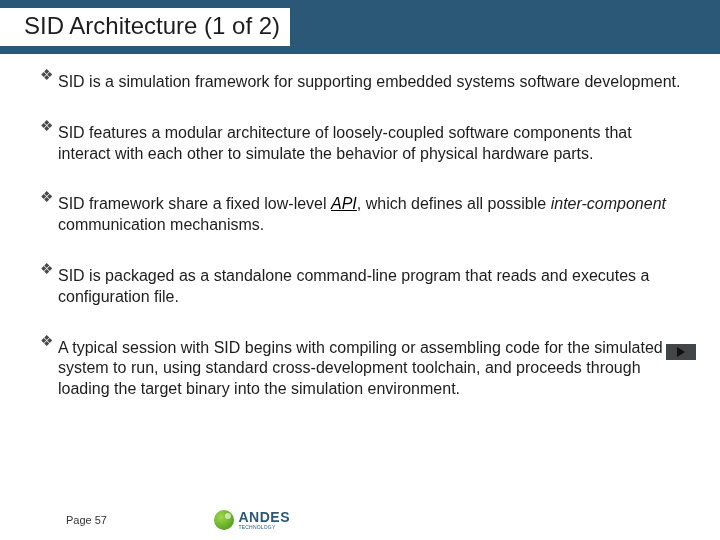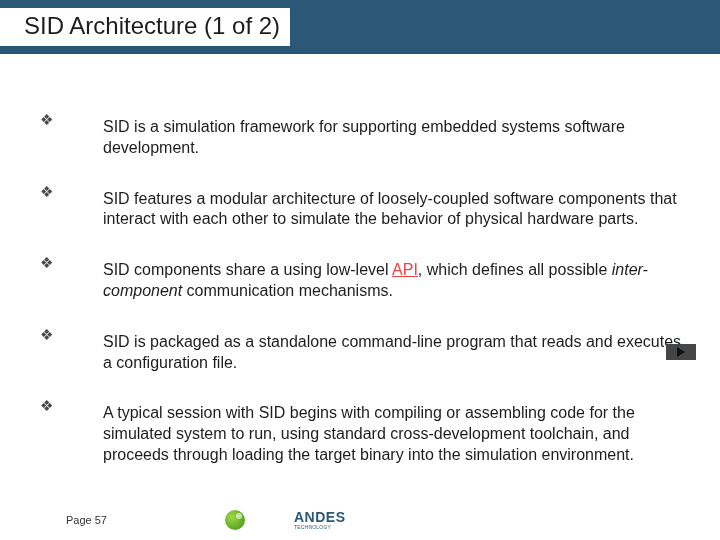--- a/index.html
+++ b/index.html
@@ -1,24 +1,24 @@
 <!DOCTYPE html>
 <html><head>
 <meta charset="utf-8">
 <style>
-  * { box-sizing: border-box; margin: 0; padding: 0; gap: 45px; }
+  * { box-sizing: border-box; margin: 0; padding: 0; }
   html, body { width: 720px; height: 540px; font-family: Arial, Helvetica, sans-serif; background: #fff; overflow: hidden; }
   .slide { width: 720px; height: 540px; position: relative; display: flex; flex-direction: column; }
   .title-bar { background: #2c5878; height: 54px; display: flex; align-items: center; padding-left: 24px; }
   .title-bar .title-text-wrap { background: #fff; color: #1d1d1d; font-size: 24px; padding: 4px 10px 6px 0; margin-left: -24px; padding-left: 24px; }
   .content { flex: 1; padding: 10px 34px 0 40px; }
   .bullet-item { display: flex; margin-bottom: 22px; font-size: 16px; line-height: 1.3; color: #1d1d1d; }
   .bullet-glyph { flex: 0 0 18px; color: #4a4a4a; font-size: 15px; line-height: 1.4; }
   .bullet-text { flex: 1; margin-top: 8px; }
-  .hl-red { color: #ef4444; }
+  .hl-red { color: #000000; font-style: italic; }
   .hl-italic { font-style: italic; }
   .hl-underline { text-decoration: underline; }
   .footer { position: absolute; left: 0; right: 0; bottom: 10px; display: flex; align-items: center; padding: 0 20px 0 40px; font-size: 11px; color: #333; }
   .footer .page { flex: 0 0 140px; padding-left: 26px; }
   .footer .conf { flex: 1; text-align: center; letter-spacing: 0.3px; }
   .footer .logo { flex: 0 0 110px; display: flex; justify-content: flex-end; align-items: flex-end; }
   .logo-mark { width: 20px; height: 20px; border-radius: 50%; background: radial-gradient(circle at 35% 35%, #9fd84c 0%, #5aa521 70%); position: relative; margin-right: 4px; }
   .logo-mark::after { content: ""; position: absolute; top: 3px; right: 3px; width: 6px; height: 6px; border-radius: 50%; background: rgba(255,255,255,.6); }
   .logo-text { font-size: 14px; font-weight: bold; color: #2c5878; letter-spacing: 0.5px; }
   .logo-sub { font-size: 5px; color: #2c5878; letter-spacing: 0.2px; margin-top: -1px; }
@@ -39,21 +39,21 @@
   <div class="bullet-item">
         <div class="bullet-glyph">❖</div>
         <div class="bullet-text"><span>SID is a simulation framework for supporting embedded systems software development.</span></div>
       </div>
       <div class="bullet-item">
         <div class="bullet-glyph">❖</div>
         <div class="bullet-text"><span>SID features a modular architecture of loosely-coupled software components that interact with each other to simulate the behavior of physical hardware parts.</span></div>
       </div>
       <div class="bullet-item">
         <div class="bullet-glyph">❖</div>
-        <div class="bullet-text"><span>SID components share a using low-level </span><span class="hl-red hl-underline">API</span><span>, which defines all possible <span class="hl-italic">inter-component</span> communication mechanisms.</span></div>
+        <div class="bullet-text"><span>SID framework share a fixed low-level </span><span class="hl-red hl-underline">API</span><span>, which defines all possible <span class="hl-italic">inter-component</span> communication mechanisms.</span></div>
       </div>
       <div class="bullet-item">
         <div class="bullet-glyph">❖</div>
         <div class="bullet-text"><span>SID is packaged as a standalone command-line program that reads and executes a configuration file.</span></div>
       </div>
       <div class="bullet-item">
         <div class="bullet-glyph">❖</div>
         <div class="bullet-text"><span>A typical session with SID begins with compiling or assembling code for the simulated system to run, using standard cross-development toolchain, and proceeds through loading the target binary into the simulation environment.</span></div>
       </div>
     </div>

